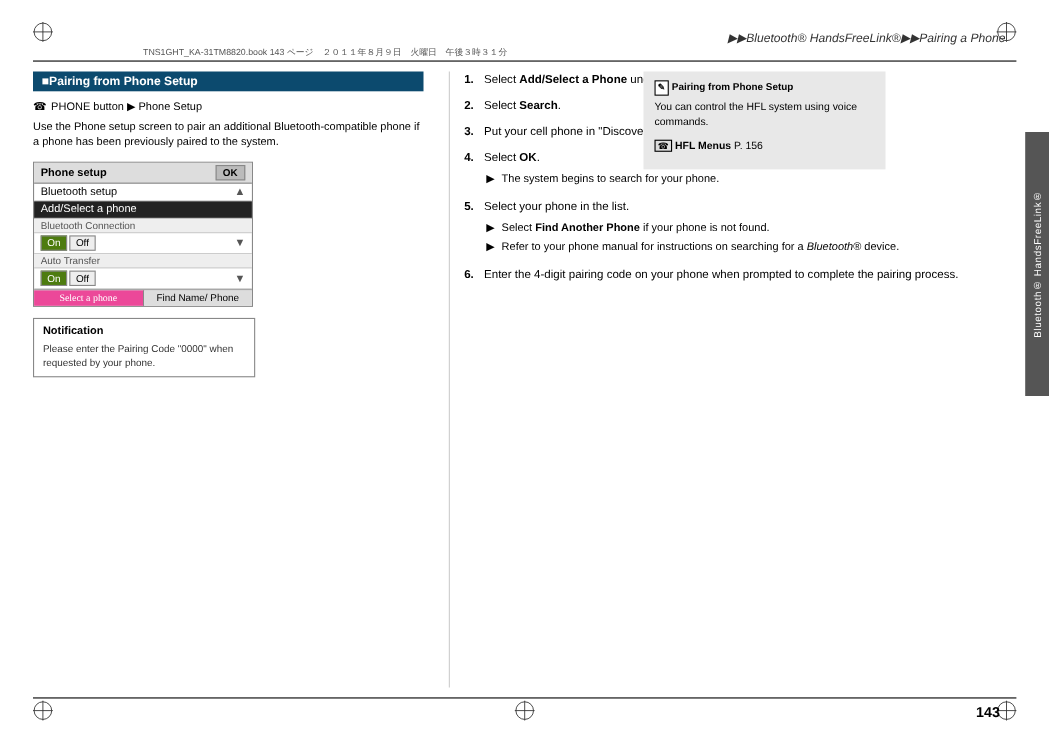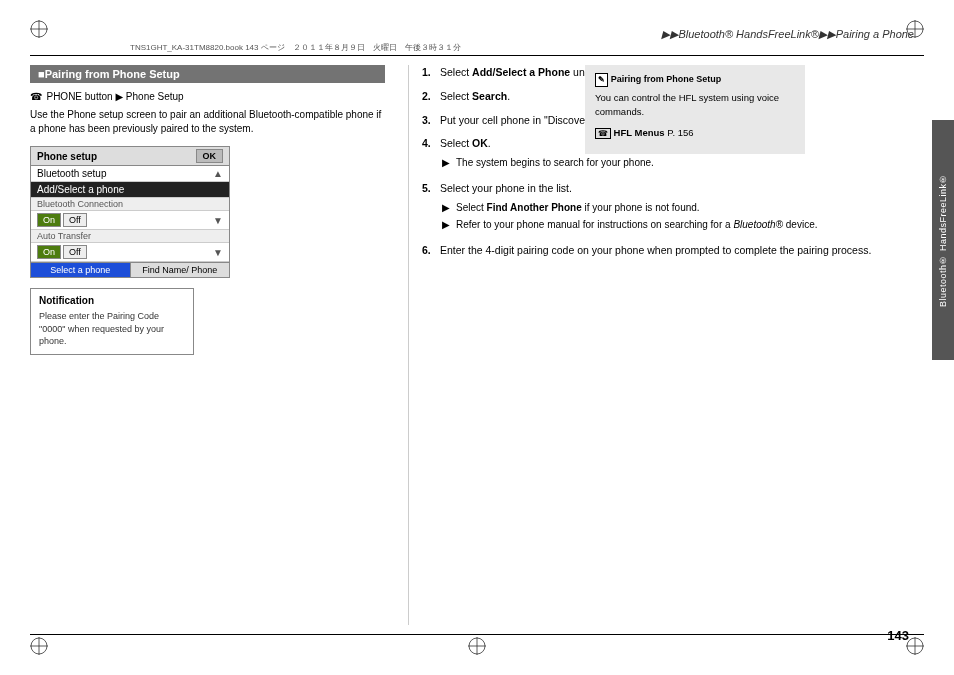--- a/index.html
+++ b/index.html
@@ -68,21 +68,21 @@
       font-size: 9px;
       writing-mode: vertical-rl;
       transform: rotate(180deg);
       white-space: nowrap;
       letter-spacing: 0.5px;
     }
 
     
     .page-number {
       position: absolute;
-      bottom: 32px;
+      bottom: 20px;
       right: 45px;
       font-size: 13px;
       font-weight: bold;
     }
 
     
     .main-content {
       position: absolute;
       top: 65px;
       left: 30px;
@@ -94,21 +94,21 @@
 
     
     .left-col {
       width: 370px;
       flex-shrink: 0;
       padding-right: 15px;
     }
 
     
     .section-heading {
-      background: #737373;
+      background: #0c4a6e;
       color: #fff;
       font-size: 11px;
       font-weight: bold;
       padding: 3px 8px;
       margin-bottom: 8px;
       display: flex;
       align-items: center;
       gap: 4px;
     }
 
@@ -199,28 +199,29 @@
       flex: 1;
       text-align: center;
       padding: 2px 4px;
       border-right: 1px solid #888;
       font-size: 9px;
       background: #ddd;
       cursor: pointer;
     }
     .phone-nav-btn:last-child { border-right: none; }
     .phone-nav-btn.selected {
-      background: #1d4ed8;
+      background: #ec4899;
       color: #fff;
+      font-family: Liberation Serif, serif;
     }
 
     
     .notification-box {
       border: 1px solid #888;
-      width: 164px;
+      width: 202px;
       padding: 6px 8px;
       margin-top: 0;
     }
     .notification-title {
       font-weight: bold;
       font-size: 10px;
       margin-bottom: 4px;
     }
     .notification-text {
       font-size: 9px;

